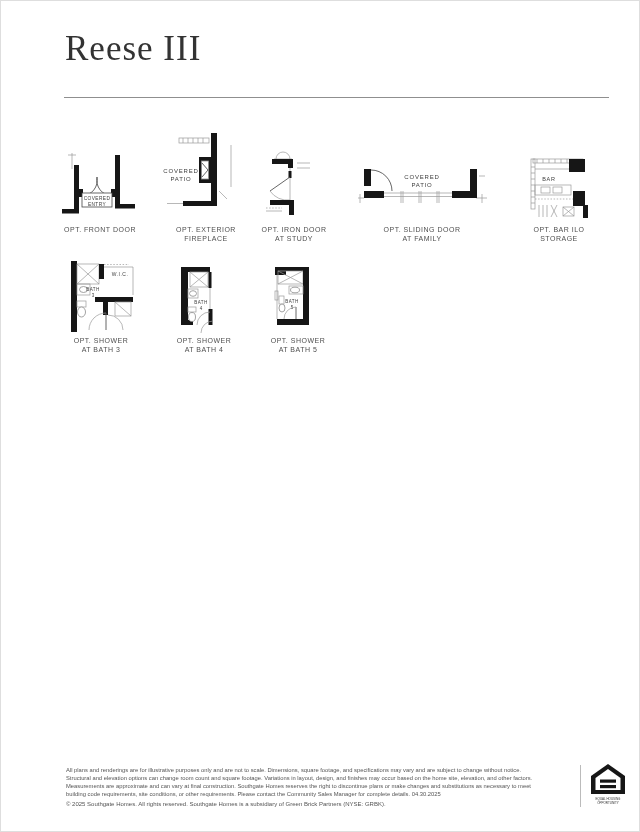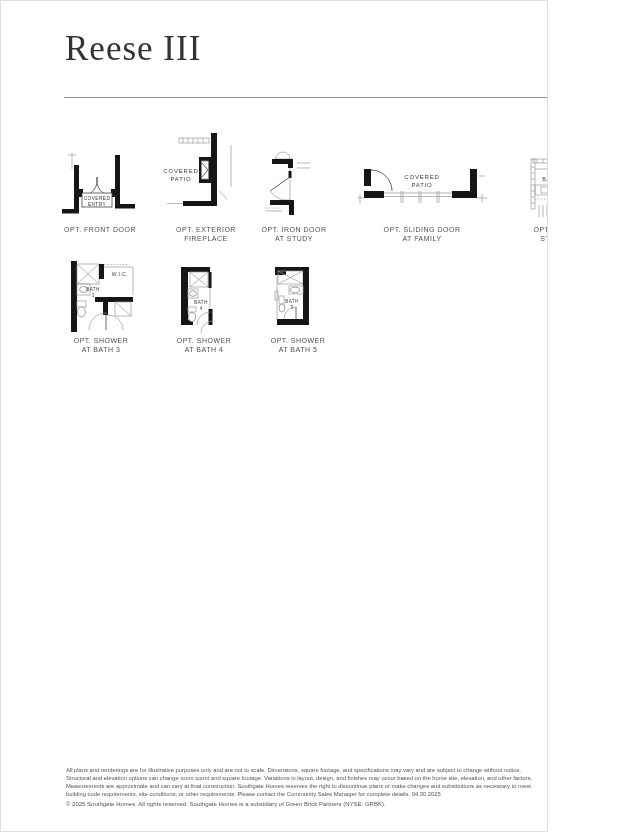--- a/index.html
+++ b/index.html
@@ -1,17 +1,17 @@
 <!DOCTYPE html>
 <html><head>
 <meta charset="utf-8">
 <style>
   html,body{margin:0;padding:0;background:#ffffff;}
   .page{
-    position:relative;width:548px;height:832px;background:#ffffff;
+    position:relative;width:640px;height:832px;background:#ffffff;
     border:1px solid #dedede;box-sizing:border-box;overflow:hidden;
     font-family:"Liberation Sans",sans-serif;
   }
   .title{
     position:absolute;left:64px;top:28px;margin:0;
     font-family:"Liberation Serif",serif;font-weight:400;
     font-size:35px;color:#333333;letter-spacing:1px;
   }
   .rule{position:absolute;left:63px;top:96px;width:545px;height:1px;background:#8f8f8f;}
   .opt{position:absolute;display:flex;flex-direction:column;align-items:center;}

